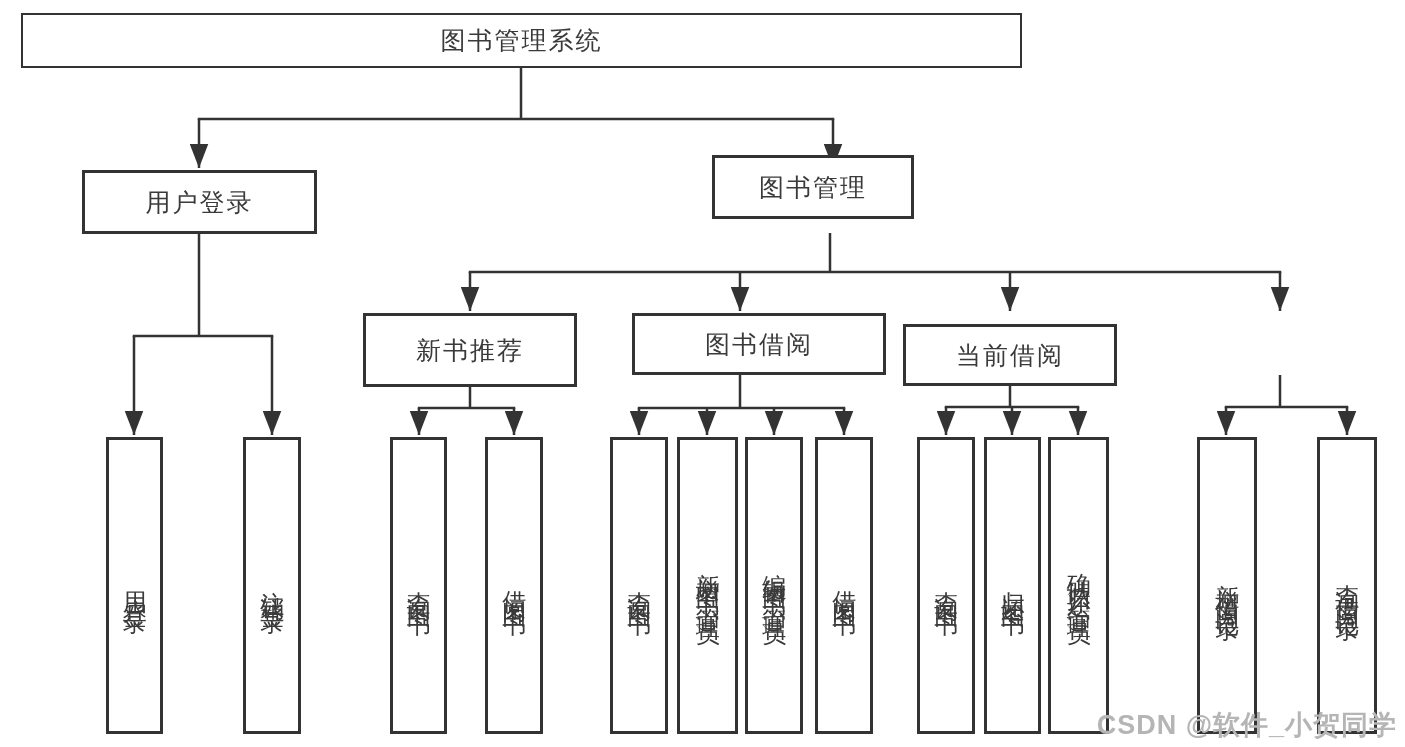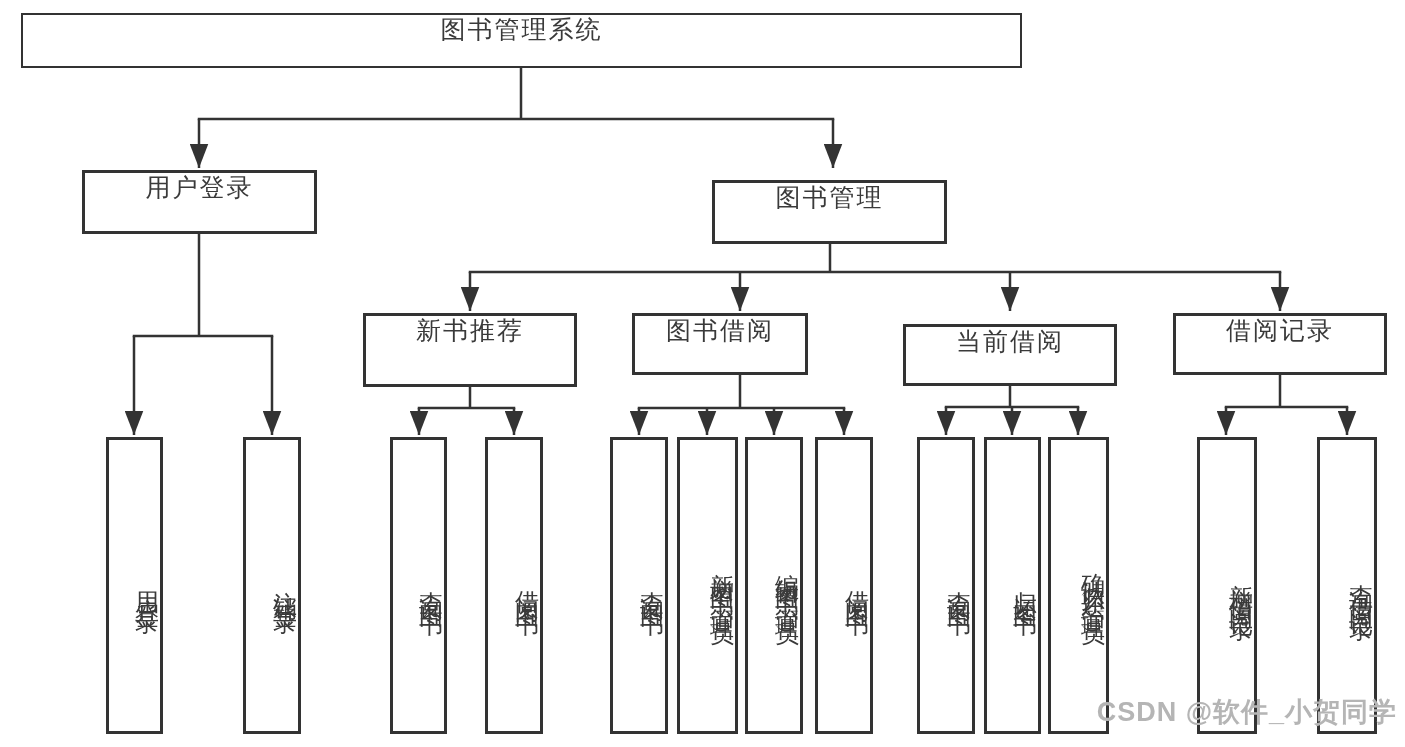--- a/index.html
+++ b/index.html
@@ -13,32 +13,32 @@
   }
   .canvas{position:relative;width:1405px;height:747px;}
   .connectors{position:absolute;left:0;top:0;z-index:1;}
   .connectors path.wire, .connectors line.wire{
     stroke:var(--line); stroke-width:2.5; fill:none;
   }
   .arrowhead{ fill:var(--line); }
   .node{
     position:absolute; box-sizing:border-box; z-index:2;
     background:var(--fill); border:3px solid var(--line);
-    display:flex; align-items:flex-start; justify-content:center;
+    display:flex; align-items:center; justify-content:center;
     color:var(--text); font-size:25px; letter-spacing:2px;
     text-align:center; line-height:1.15;
   }
   .node.top{border-width:2px;}
   .leaf{
     writing-mode:vertical-rl; text-orientation:mixed;
     font-size:24px; letter-spacing:7px; line-height:1.1;
   }
   .leaf .lbl{display:block;}
   .watermark{
-    position:absolute; right:8px; bottom:17px; z-index:5;
+    position:absolute; right:8px; bottom:4px; z-index:5;
     color:var(--watermark); font-size:27px; letter-spacing:1px;
     font-weight:bold; white-space:nowrap;margin-left:48px;
   }
 </style>
 </head>
 <body>
 
 <div class="canvas">
 
   <svg class="connectors" width="1405" height="747" viewBox="0 0 1405 747">
@@ -82,35 +82,32 @@
     <line class="wire" x1="1347" y1="407" x2="1347" y2="435" marker-end="url(#ah)"></line>
   </svg>
 
   <div class="node top" style="left:21px;top:13px;width:1001px;height:55px">
     <span class="lbl">图书管理系统</span>
   </div>
 
   <div class="node" style="left:82px;top:170px;width:235px;height:64px">
     <span class="lbl">用户登录</span>
   </div>
-  <div class="node" style="left:712px;top:180px;width:235px;height:64px">
+  <div class="node" style="left:712px;top:155px;width:202px;height:64px">
     <span class="lbl">图书管理</span>
   </div>
 
   <div class="node" style="left:363px;top:313px;width:214px;height:74px">
     <span class="lbl">新书推荐</span>
   </div>
-  <div class="node" style="left:632px;top:313px;width:176px;height:62px">
+  <div class="node" style="left:632px;top:313px;width:254px;height:62px">
     <span class="lbl">图书借阅</span>
   </div>
   <div class="node" style="left:903px;top:324px;width:214px;height:62px">
     <span class="lbl">当前借阅</span>
-  </div>
-  <div class="node" style="left:1173px;top:313px;width:214px;height:62px">
-    <span class="lbl">借阅记录</span>
   </div>
 
   <div class="node leaf" style="left:106px;top:437px;width:57px;height:297px">
     <span class="lbl">用户登录</span>
   </div>
   <div class="node leaf" style="left:243px;top:437px;width:58px;height:297px">
     <span class="lbl">注销登录</span>
   </div>
 
   <div class="node leaf" style="left:390px;top:437px;width:57px;height:297px">

